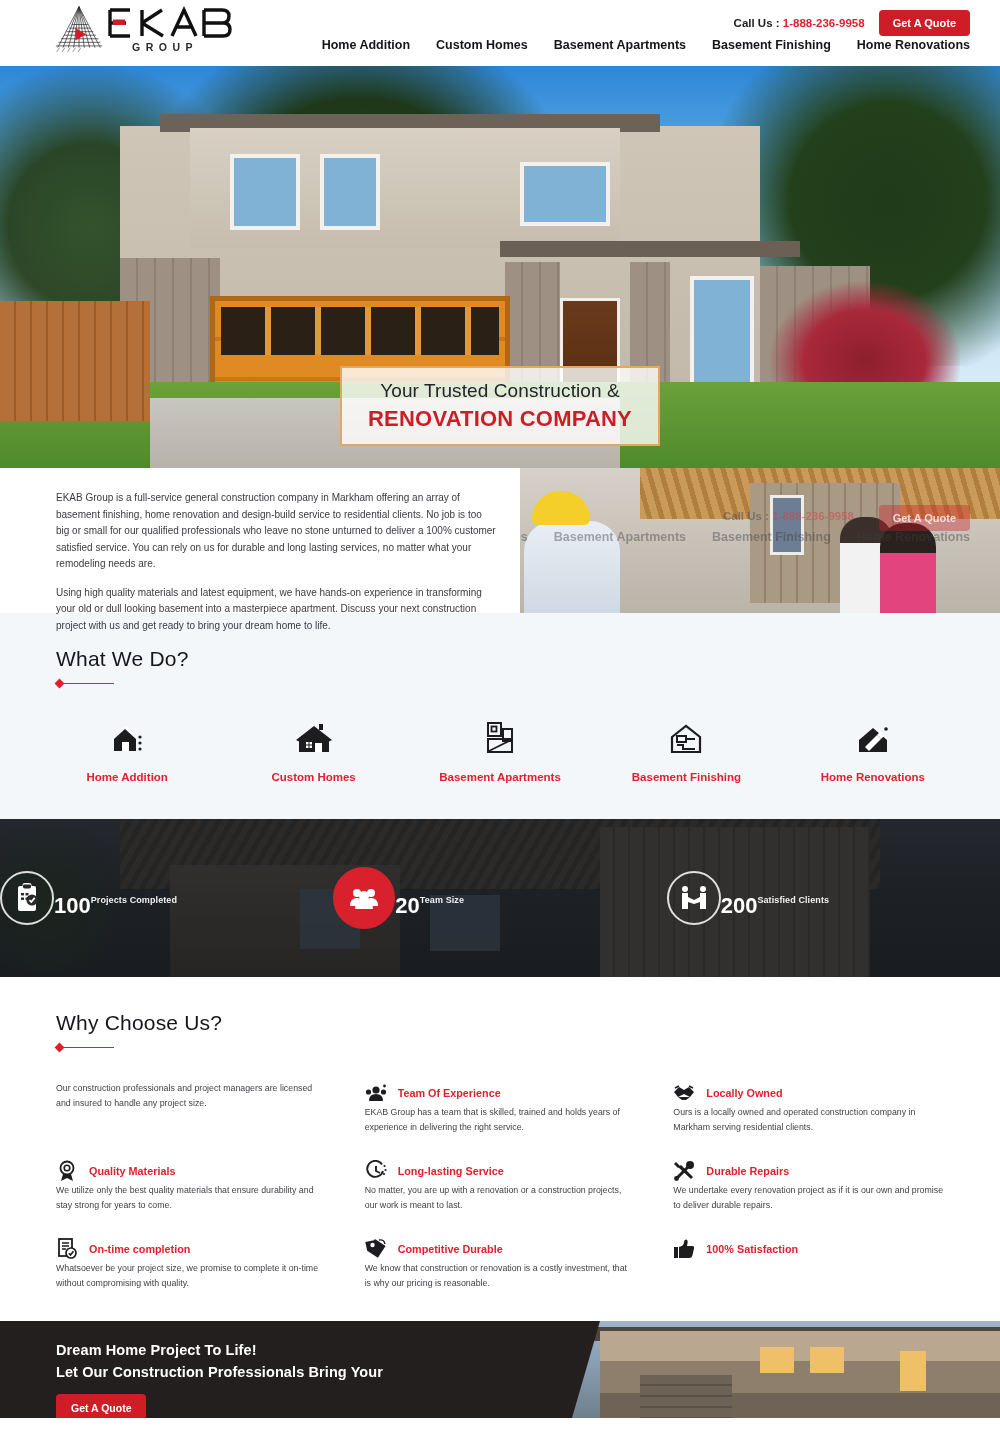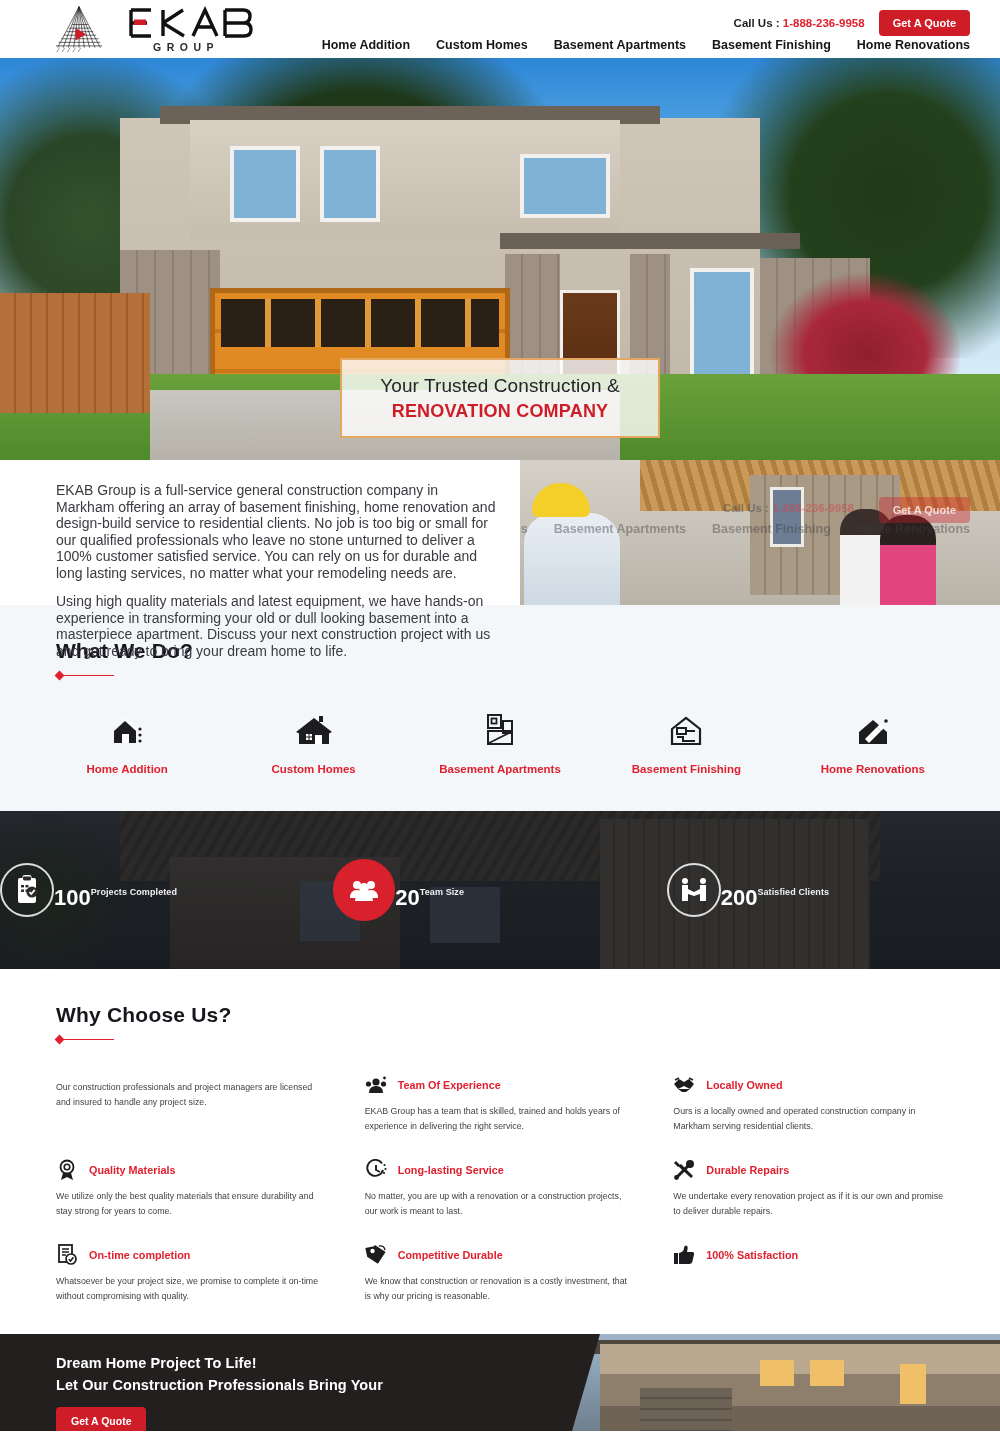--- a/index.html
+++ b/index.html
@@ -15,21 +15,21 @@
 
   
   .header {
     height: 58px;
     background: #ffffff;
     position: relative;
     z-index: 40;
   }
   .logo-wrap {
     position: absolute; left: 52px; top: 5px;
-    display: flex; align-items: center; gap: 21px;
+    display: flex; align-items: center; gap: 0;
   }
   .logo-mark { width: 54px; height: 48px; display: block; }
   .logo-text { display: flex; flex-direction: column; line-height: 1; }
   .logo-sub {
     font-size: 10.5px; font-weight: 600; letter-spacing: 5.5px;
     color: #2a2a2a; margin-top: 2px; margin-left: 26px;
   }
   .header-right { position: absolute; right: 30px; top: 10px; display: flex; align-items: center; gap: 14px; }
   .callus { font-size: 11.5px; font-weight: 700; color: #1d1d1f; white-space: nowrap; }
   .callus .num { color: #e0202e; font-weight: 700; }
@@ -44,21 +44,21 @@
     display: flex; gap: 26px;
   }
   .nav a {
     font-size: 12.5px; font-weight: 700; color: #16161a;
     text-decoration: none; white-space: nowrap;
   }
 
   
   .hero {
     position: relative; width: 1000px; height: 402px;
-    overflow: hidden; z-index: 1;
+    overflow: hidden; z-index: 1; margin-top: 8px;
   }
   .hero-sky { position: absolute; inset: 0;
     background: linear-gradient(180deg,#2e86d6 0%,#63b2e8 30%,#a9d6f2 55%,#cfe7f6 70%,#eaf4fb 100%);}
   .trees-left { position: absolute; left: -10px; top: -20px; width: 250px; height: 300px;
     background: radial-gradient(circle at 40% 60%, #2f4d22 0%, #27401d 35%, rgba(39,64,29,0) 70%);
     opacity: .95;}
   .trees-mid { position: absolute; left: 150px; top: -40px; width: 420px; height: 240px;
     background: radial-gradient(ellipse at 50% 70%, #24421d 0%, #1e3718 40%, rgba(30,55,24,0) 72%);}
   .trees-right { position: absolute; right: -20px; top: -30px; width: 330px; height: 330px;
     background: radial-gradient(circle at 60% 50%, #1f3a19 0%, #23401c 38%, rgba(35,64,28,0) 72%);}
@@ -90,26 +90,26 @@
     background: repeating-linear-gradient(90deg,#b5703a 0 14px,#9b5c2c 14px 16px);}
 
   .hero-card {
     position: absolute; left: 340px; top: 300px; width: 320px; height: 80px;
     background: rgba(255,255,255,.80);
     border: 2px solid #e3a75f;
     display: flex; flex-direction: column; align-items: center; justify-content: center;
     z-index: 6;
   }
   .hero-l1 { font-size: 19px; font-weight: 400; color: #24242a; letter-spacing: .1px; }
-  .hero-l2 { font-size: 18px; font-weight: 800; color: #cf1d28; letter-spacing: .2px; margin-top: 4px;}
+  .hero-l2 { font-size: 22px; font-weight: 800; color: #cf1d28; letter-spacing: .2px; margin-top: 4px;}
 
   
   .intro { position: relative; width: 1000px; height: 145px; background: #fff; }
   .intro-text { position: absolute; left: 56px; top: 22px; width: 440px; }
-  .intro-text p { font-size: 14px; line-height: 16.5px; color: #3a3a40; }
+  .intro-text p { font-size: 10px; line-height: 16.5px; color: #3a3a40; }
   .intro-text p + p { margin-top: 12px; }
   .intro-photo { position: absolute; left: 520px; top: -3px; width: 480px; height: 148px; overflow: hidden;}
   .ph-bg { position: absolute; inset: 0; background: linear-gradient(180deg,#d7d2c9,#b9b3a8);}
   .ph-frame { position:absolute; left:120px; top:-6px; width: 360px; height: 60px;
     background: repeating-linear-gradient(74deg,#c99a5a 0 7px,#b07f3f 7px 12px);}
   .ph-wall { position:absolute; left: 230px; top: 18px; width: 150px; height: 120px;
     background: repeating-linear-gradient(90deg,#a99a86 0 14px,#93836e 14px 16px);}
   .ph-door { position:absolute; left: 250px; top: 30px; width: 34px; height: 60px;
     background:#6d7d94; border: 3px solid #eeece7;}
   .ph-helmet { position:absolute; left: 12px; top: 26px; width: 58px; height: 34px;
@@ -126,21 +126,21 @@
   .ghost-nav span { font-size: 12.5px; font-weight: 700; color: #3c3c40; white-space: nowrap; }
   .ghost-call { position: absolute; right: 146px; top: 45px; font-size: 11.5px; font-weight: 700;
     color: #4a4a50; opacity: .5; white-space: nowrap;}
   .ghost-call .num { color: #d0414a; }
   .ghost-btn { position: absolute; right: 30px; top: 40px; background: rgba(207,29,40,.38);
     color: rgba(255,255,255,.75); font-size: 11px; font-weight: 700; padding: 7px 14px; border-radius: 4px;}
 
   
   .whatwedo { background: #f4f7fa; padding: 34px 0 36px; }
   .sec-head { margin-left: 56px; }
-  .sec-title { font-size: 21px; font-weight: 700; color: #16161c; letter-spacing: .2px; }
+  .sec-title { font-size: 21px; font-weight: 400; color: #16161c; letter-spacing: .2px; }
   .rule { margin-top: 9px; display: flex; align-items: center; }
   .rule .dia { width: 7px; height: 7px; background: #e0202e; transform: rotate(45deg); }
   .rule .line { width: 52px; height: 1.6px; background: #e0202e; margin-left: -1px; }
   .services { display: flex; margin-top: 28px; padding: 0 34px; }
   .svc { flex: 1; display: flex; flex-direction: column; align-items: center; gap: 16px; }
   .svc-icon { height: 40px; display: flex; align-items: flex-end; }
   .svc-label { font-size: 11.5px; font-weight: 700; color: #e0202e; }
 
   
   .stats { position: relative; width: 1000px; height: 158px; overflow: hidden; }
@@ -169,21 +169,21 @@
   
   .why { background: #fff; padding: 34px 0 30px; }
   .why-grid {
     display: grid; grid-template-columns: repeat(3, 1fr);
     column-gap: 38px; row-gap: 24px;
     margin: 30px 56px 0 56px;
   }
   .feat-head { display: flex; align-items: center; gap: 11px; height: 24px; }
   .feat-ic { width: 22px; height: 22px; display: flex; align-items: center; justify-content: center; }
   .feat-title { font-size: 10.8px; font-weight: 700; color: #e0202e; }
-  .feat-body { font-size: 8.8px; line-height: 15px; color: #3f3f45; margin-top: 7px; max-width: 285px;}
+  .feat-body { font-size: 8.8px; line-height: 15px; color: #3f3f45; margin-top: 0; max-width: 285px;}
 
   
   .cta { position: relative; width: 1000px; height: 97px; overflow: hidden; }
   .cta-photo { position: absolute; inset: 0;
     background: linear-gradient(180deg,#9fb4c6 0%,#8aa0b4 40%,#6f7f8c 100%); }
   .cta-house { position:absolute; left: 600px; top: 10px; width: 400px; height: 90px;
     background: linear-gradient(180deg,#b9a88f 0 30px,#8e7f6c 30px 62px,#6f6355 62px); }
   .cta-roof { position:absolute; left: 590px; top: 6px; width: 410px; height: 14px; background:#4d463d;}
   .cta-win { position:absolute; background:#f0c069; }
   .cta-garage { position:absolute; left: 640px; top: 54px; width: 92px; height: 44px;

